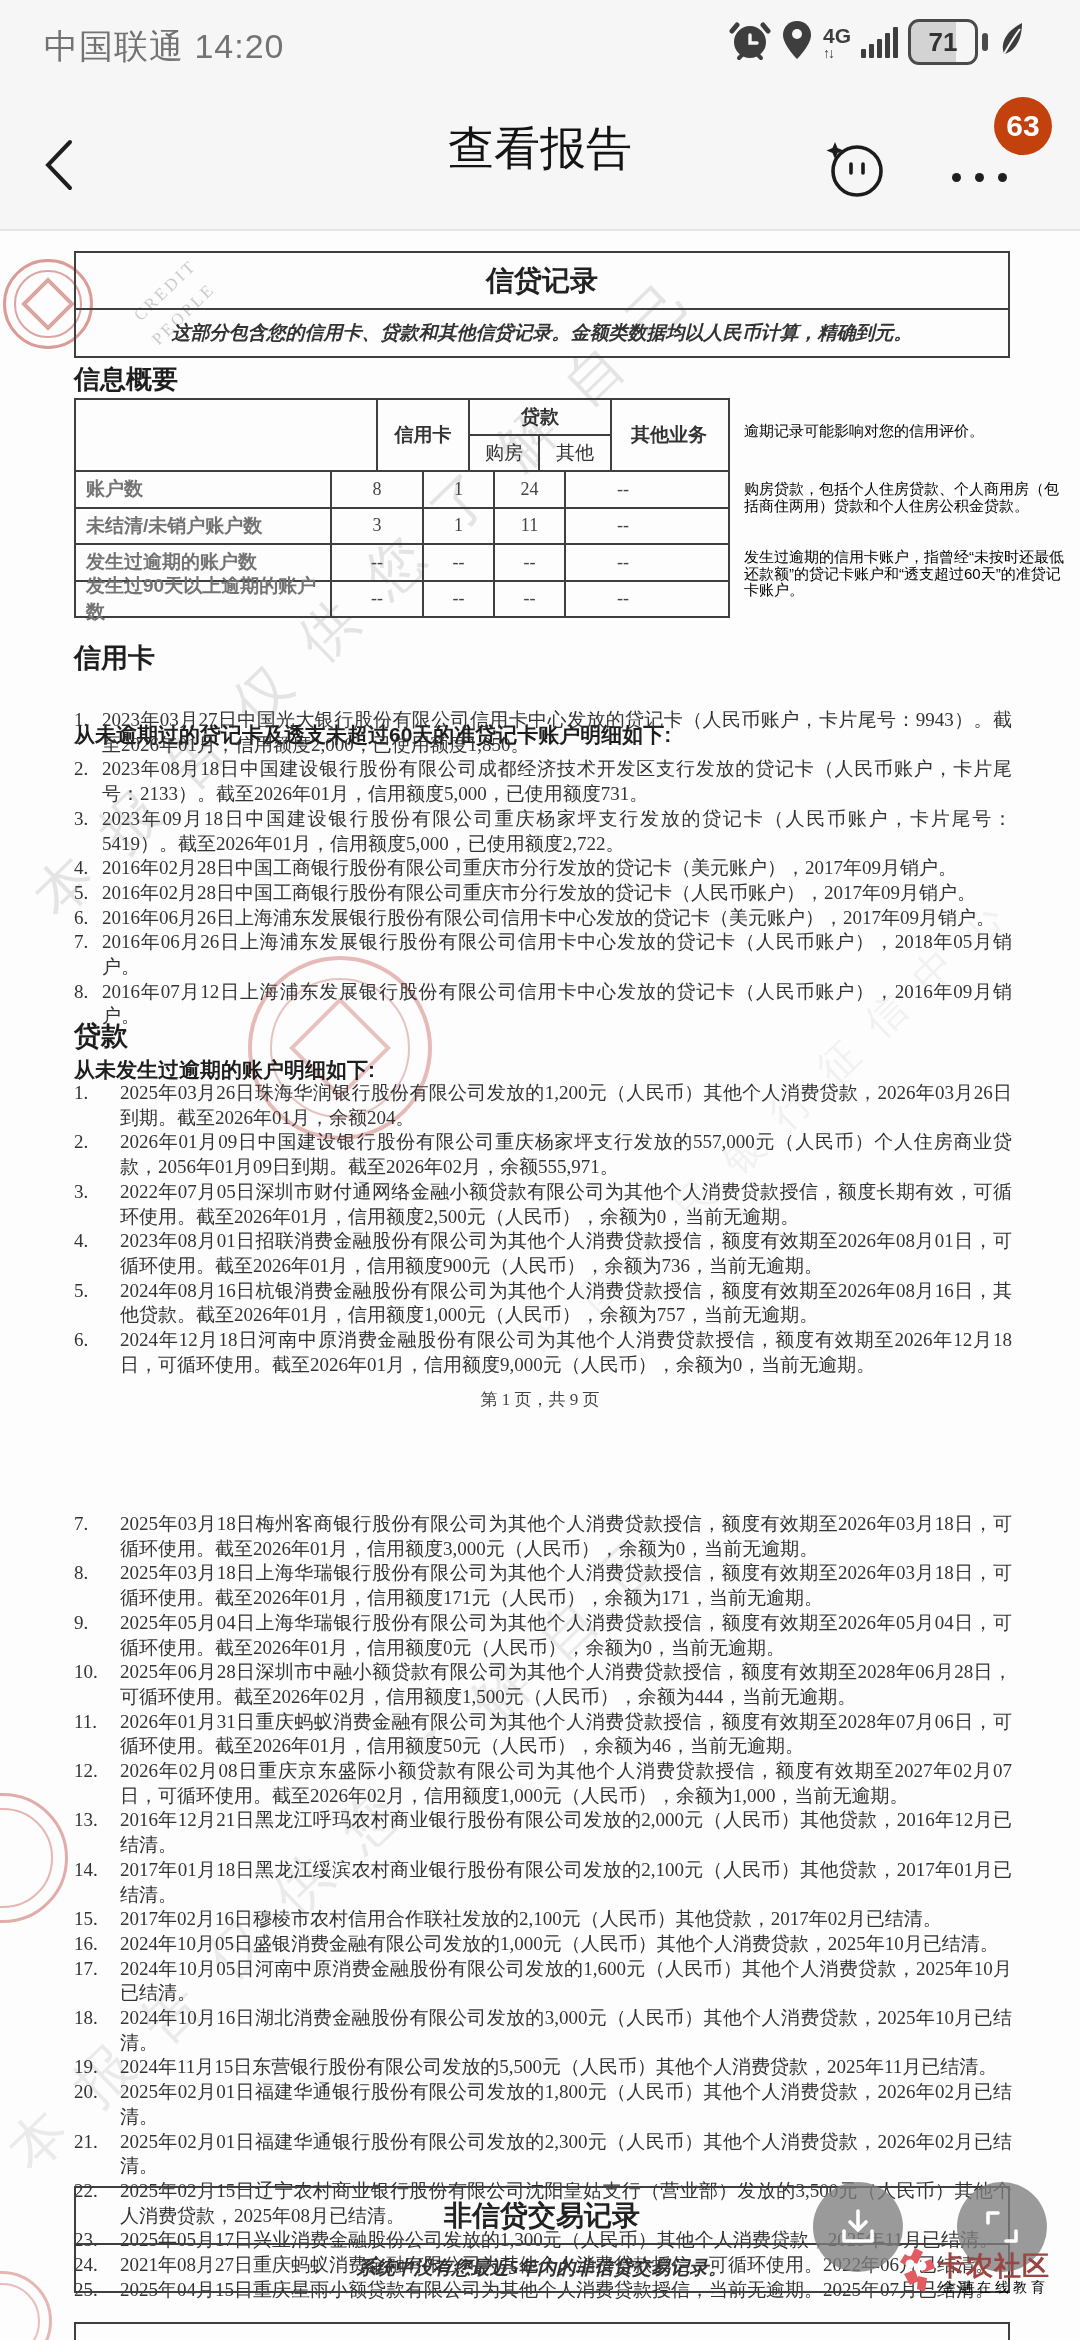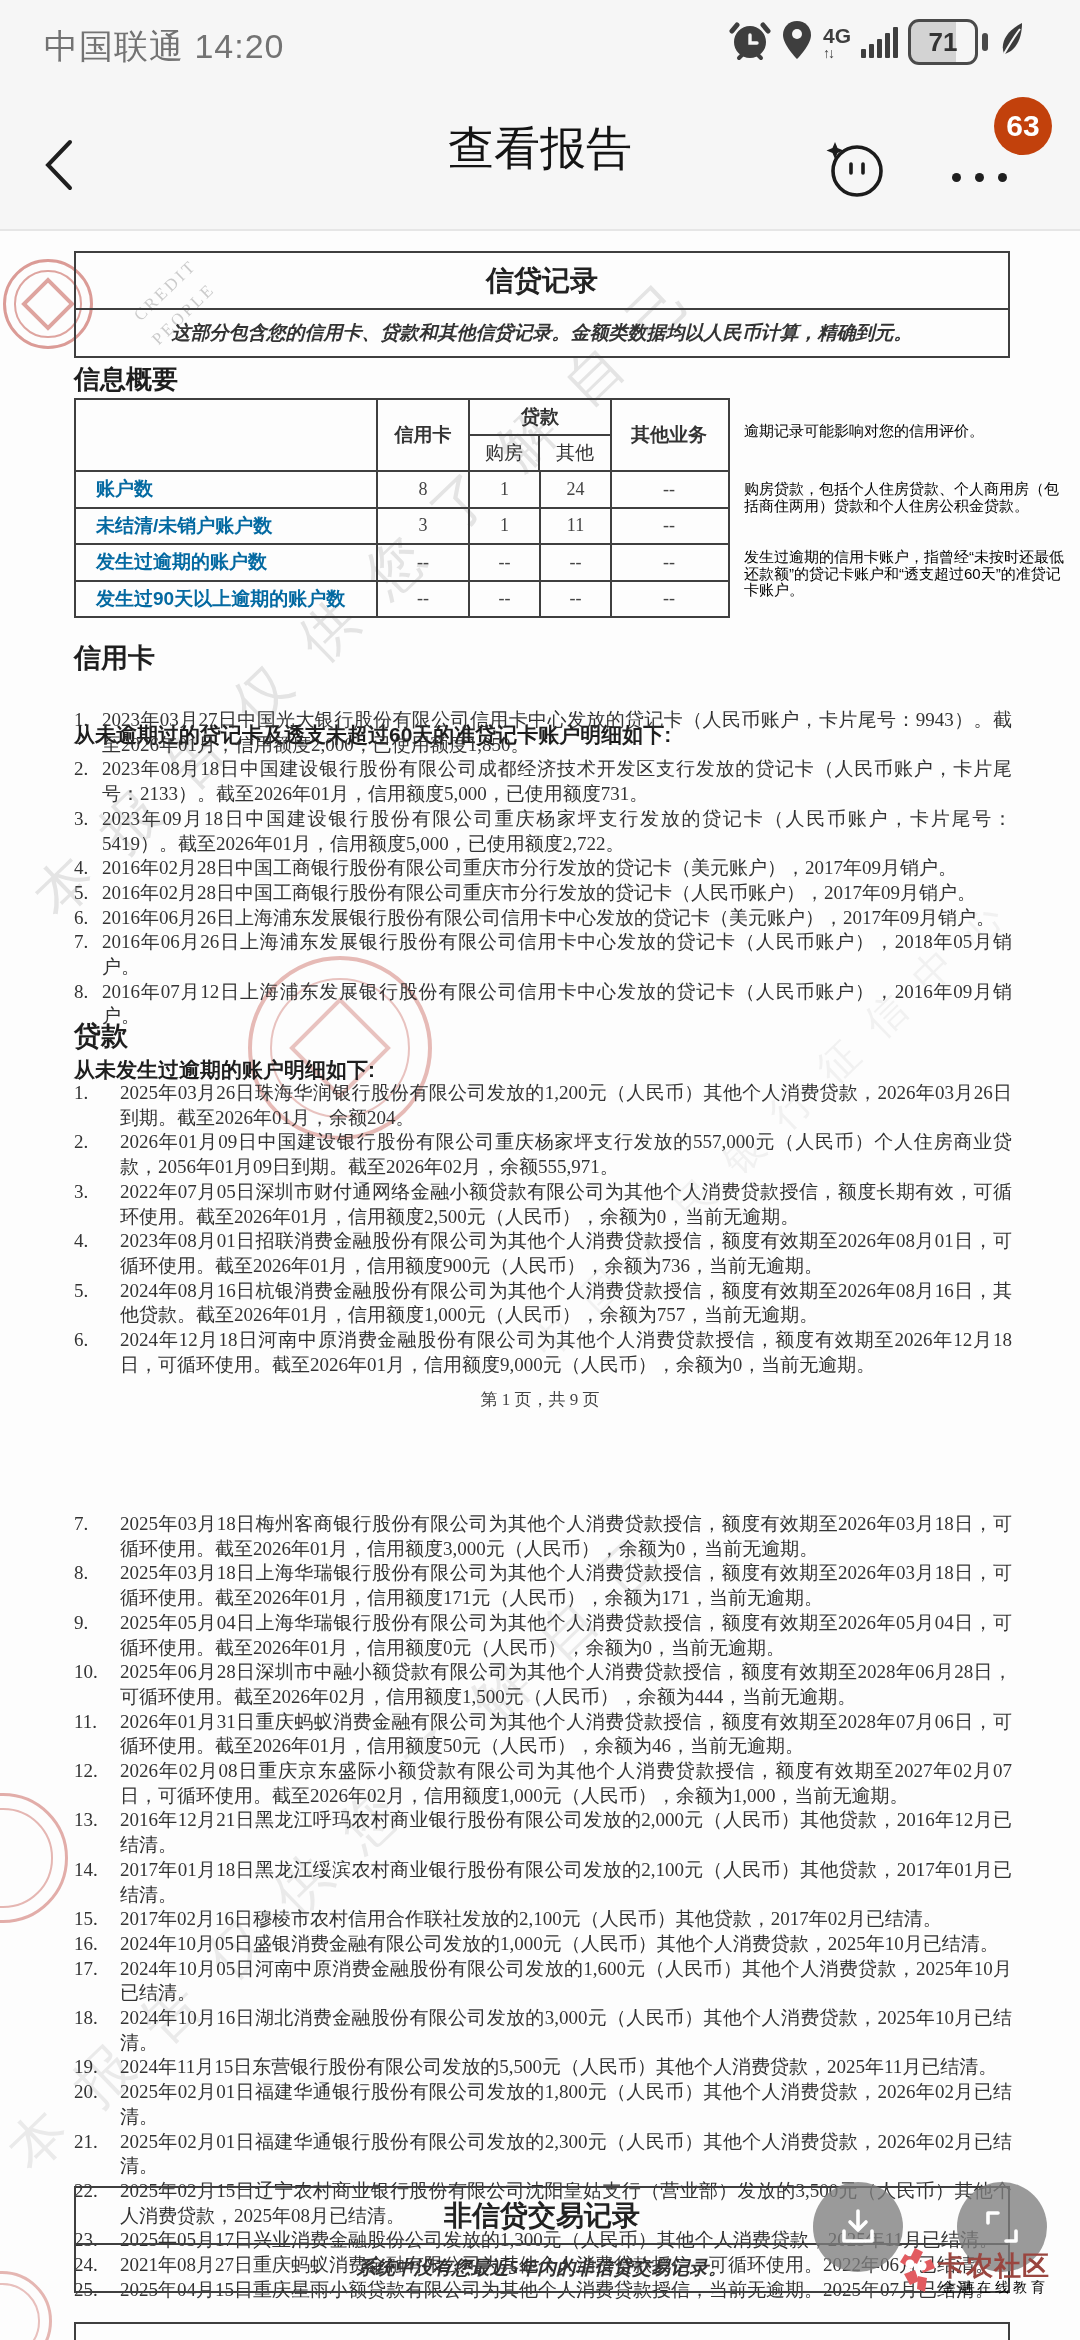--- a/index.html
+++ b/index.html
@@ -47,22 +47,22 @@
   .c0{width:302px;}
   .c1{width:92px;display:flex;align-items:center;justify-content:center;font-weight:bold;}
   .c23{width:142px;display:flex;flex-direction:column;}
   .c23 .loan-top{height:34px;border-bottom:2px solid #3f3f3f;display:flex;align-items:center;justify-content:center;font-weight:bold;}
   .c23 .loan-bot{flex:1;display:flex;}
   .c23 .loan-bot div{width:71px;display:flex;align-items:center;justify-content:center;font-weight:normal;box-sizing:border-box;}
   .c23 .loan-bot div:first-child{border-right:2px solid #3f3f3f;}
   .c4{width:114px;display:flex;align-items:center;justify-content:center;font-weight:bold;}
   .st-row{display:flex;height:34.5px;border-bottom:2px solid #3f3f3f;}
   .st-row:last-child{border-bottom:none;}
-  .st-label{width:302px;box-sizing:border-box;border-right:2px solid #3f3f3f;display:flex;align-items:center;
-            padding-left:20px;font-weight:bold;color:#0369a1;}
+  .st-label{width:256px;box-sizing:border-box;border-right:2px solid #3f3f3f;display:flex;align-items:center;
+            padding-left:10px;font-weight:bold;color:#737373;}
   .st-val{box-sizing:border-box;border-right:2px solid #3f3f3f;display:flex;align-items:center;justify-content:center;
           font-family:"Liberation Serif","DejaVu Serif",serif;font-size:18px;color:#444;}
   .st-val:nth-child(2){width:92px;}
   .st-val:nth-child(3){width:71px;}
   .st-val:nth-child(4){width:71px;}
   .st-val:nth-child(5){width:114px;border-right:none;}
   .note{position:absolute;left:744px;width:328px;font-size:15px;line-height:16.5px;color:#000000;}
   
   .doc-list{position:absolute;left:74px;width:938px;font-family:"Liberation Serif","DejaVu Serif",serif;
             font-size:19px;line-height:24.7px;color:#333;}

